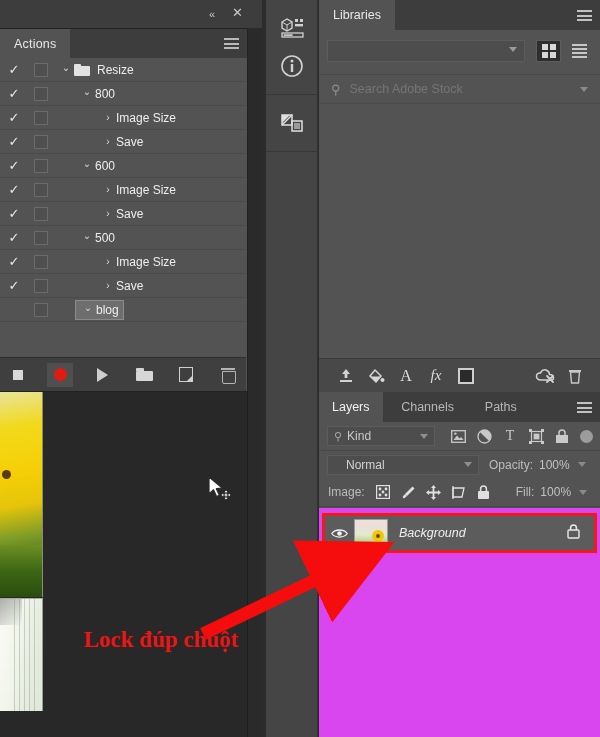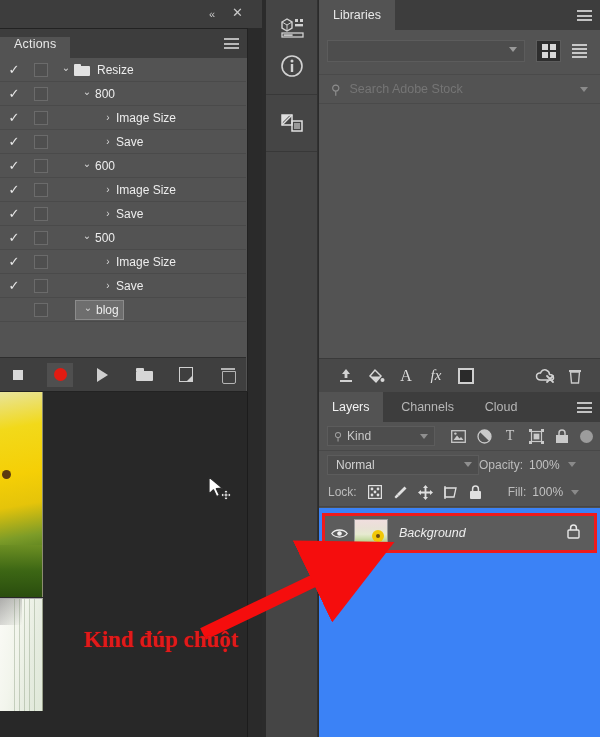--- a/index.html
+++ b/index.html
@@ -69,23 +69,23 @@
     position: absolute; top: 6px; color: #c9c9c9; font-size: 13px;
     line-height: 14px; cursor: pointer; user-select: none;
   }
   #collapse-icon { left: 209px; font-size: 11px; top: 7px; }
   #close-icon { left: 232px; }
 
   #actions-tabbar {
     position: relative; height: 29px; background: #3d3d3d;
   }
   #tab-actions {
-    position: absolute; left: 0; top: 8px; height: 29px; padding: 0 14px;
+    position: absolute; left: 0; top: 0; height: 29px; padding: 0 14px;
     background: #535353; color: #e8e8e8; font-size: 12.5px;
-    display: flex; align-items: flex-start; letter-spacing: .2px;
+    display: flex; align-items: center; letter-spacing: .2px;
   }
   #actions-menu-icon {
     position: absolute; right: 8px; top: 9px; width: 15px; height: 11px;
     display: flex; flex-direction: column; justify-content: space-between;
     cursor: pointer;
   }
   #actions-menu-icon i { display: block; height: 2px; background: #b9b9b9; }
 
   #actions-list {
     position: absolute; left: 0; top: 29px; width: 246px; height: 300px;
@@ -277,40 +277,40 @@
   }
 
   #blend-row {
     position:absolute; left:0; top:59px; width:281px; height:27px;
     background:#535353; display:flex; align-items:center;
   }
   #blend-select {
     margin-left:8px; width:152px; height:20px; background:#4d4d4d;
     border:1px solid #5c5c5c; display:flex; align-items:center; position:relative;
   }
-  #blend-label { margin-left:8px; color:#d2d2d2; font-size:12px; }
+  #blend-label { margin-left:18px; color:#d2d2d2; font-size:12px; }
   #blend-caret { position:absolute; right:6px; width:0;height:0;
     border-left:4px solid transparent;border-right:4px solid transparent;
     border-top:5px solid #8f8f8f; }
-  .prop-label { color:#bcbcbc; font-size:12px; }
+  .prop-label { margin-left:10px; color:#bcbcbc; font-size:12px; }
   .prop-value { margin-left:6px; color:#c2c2c2; font-size:12px; }
   .prop-caret { margin-left:8px; width:0;height:0;
     border-left:4px solid transparent;border-right:4px solid transparent;
     border-top:5px solid #8a8a8a; }
 
   #lock-row {
     position:absolute; left:0; top:86px; width:281px; height:29px;
     background:#535353; display:flex; align-items:center;
     border-bottom:1px solid #454545;
   }
   #lock-label { margin-left:9px; color:#bcbcbc; font-size:12px; }
   .lock-icon { width:25px; height:20px; display:flex;align-items:center;justify-content:center;
     cursor:pointer; color:#dcdcdc; }
 
-  #layer-list { position:absolute; left:0; top:116px; width:281px; bottom:0; background:#3b82f6; }
+  #layer-list { position:absolute; left:0; top:116px; width:281px; bottom:0; background:#d946ef; }
   #layer-row-background {
     position:relative; margin:8px 6px 0 6px; height:34px; display:flex; align-items:center;
     background:#5c5c5c; outline:3px solid #ee1b1b;
   }
   #layer-eye { width:28px; display:flex; align-items:center; justify-content:center; cursor:pointer; }
   #layer-thumb {
     width:34px; height:28px; border:1px solid #9a9a9a; margin-left:1px; position:relative;
     background: linear-gradient(180deg,#f0dede 0%, #e9e1d6 30%, #e6ead0 55%, #cfe0b0 70%, #9bbf63 100%);
     overflow:hidden; cursor:pointer;
   }
@@ -618,21 +618,21 @@
 
     <div id="layers-panel">
       <div id="layers-tabbar">
           <div class="ltab active" style="left: 0px;">
             <span>Layers</span>
           </div>
           <div class="ltab" style="left: 69.2px;">
             <span>Channels</span>
           </div>
           <div class="ltab" style="left: 152.8px;">
-            <span>Cloud</span>
+            <span>Paths</span>
           </div>
           <div id="layers-menu-icon">
             <i></i>
             <i></i>
             <i></i>
           </div>
         </div>
 
       <div id="filter-row">
         <div id="kind-select">
@@ -679,21 +679,21 @@
         <div id="blend-select">
           <span id="blend-label">Normal</span>
           <span id="blend-caret"></span>
         </div>
         <span class="prop-label">Opacity:</span>
         <span class="prop-value">100%</span>
         <span class="prop-caret"></span>
       </div>
 
       <div id="lock-row">
-        <span id="lock-label">Lock:</span>
+        <span id="lock-label">Image:</span>
         <div class="lock-icon" style="margin-left:6px">
           <svg width="14" height="14" viewBox="0 0 14 14">
             <rect x="0.6" y="0.6" width="12.8" height="12.8" fill="none" stroke="#e0e0e0" stroke-width="1.2"></rect>
             <circle cx="4" cy="4" r="1.4" fill="#e0e0e0"></circle>
             <circle cx="10" cy="4" r="1.4" fill="#e0e0e0"></circle>
             <circle cx="7" cy="7" r="1.4" fill="#e0e0e0"></circle>
             <circle cx="4" cy="10" r="1.4" fill="#e0e0e0"></circle>
             <circle cx="10" cy="10" r="1.4" fill="#e0e0e0"></circle>
           </svg>
         </div>
@@ -750,21 +750,21 @@
 
   <svg id="annotation-arrow">
     <defs>
       <marker id="ah" markerWidth="7" markerHeight="7" refX="1.5" refY="3.5" orient="auto">
         <path d="M0,0 L7,3.5 L0,7 Z" fill="#f50d0d"></path>
       </marker>
     </defs>
     <line x1="203" y1="634" x2="330" y2="573" stroke="#f50d0d" stroke-width="13" marker-end="url(#ah)"></line>
   </svg>
 
-  <div id="annotation-text">Kind đúp chuột</div>
+  <div id="annotation-text">Lock đúp chuột</div>
 
   <svg id="mouse-cursor" viewBox="0 0 30 30">
     <path d="M4 2 L4 19 L8.5 14.8 L11.6 21.5 L14.4 20.2 L11.3 13.7 L17.5 13.2 Z" fill="#ffffff" stroke="#2b2b2b" stroke-width="1.2" stroke-linejoin="round"></path>
     <g transform="translate(16,15)">
       <path d="M5 0 L7 2.2 L5.8 2.2 L5.8 4.2 L7.8 4.2 L7.8 3 L10 5 L7.8 7 L7.8 5.8 L5.8 5.8 L5.8 7.8 L7 7.8 L5 10 L3 7.8 L4.2 7.8 L4.2 5.8 L2.2 5.8 L2.2 7 L0 5 L2.2 3 L2.2 4.2 L4.2 4.2 L4.2 2.2 L3 2.2 Z" fill="#ffffff" stroke="#2b2b2b" stroke-width="0.9" stroke-linejoin="round"></path>
     </g>
   </svg>
 
 </div>
 

